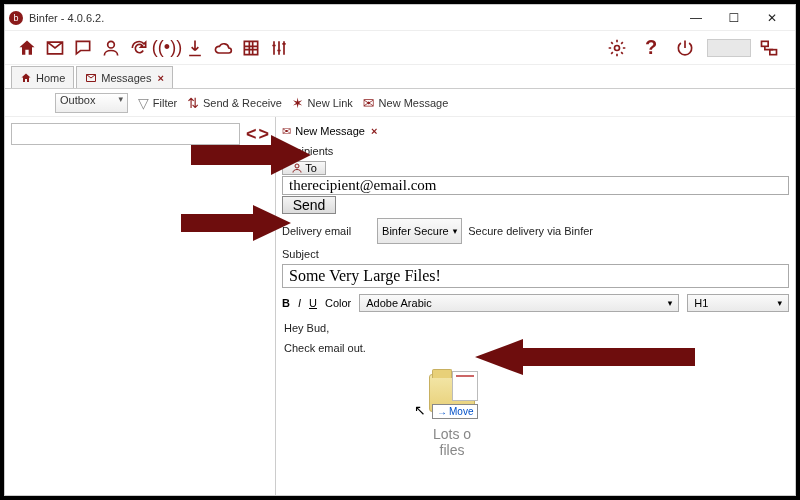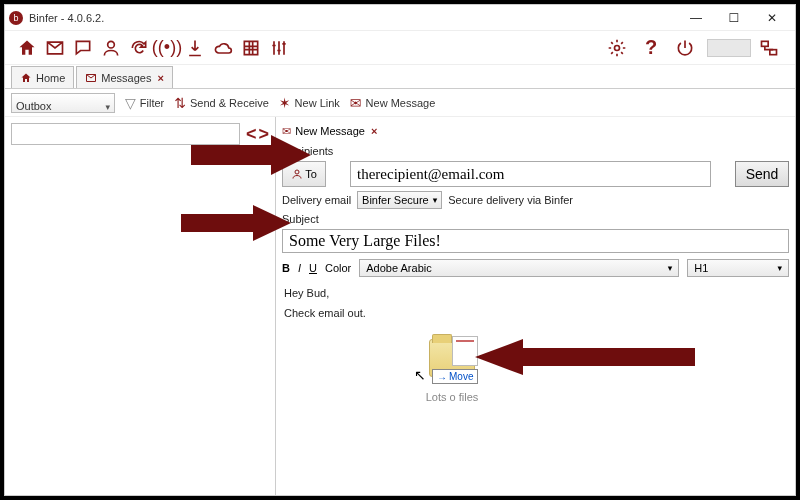--- a/index.html
+++ b/index.html
@@ -12,57 +12,57 @@
   .win-btn { width: 22px; height: 18px; display: flex; align-items: center; justify-content: center; font-size: 12px; color: #222; cursor: default; }
   .toolbar { height: 34px; display: flex; align-items: center; padding: 0 10px; border-bottom: 1px solid #eee; }
   .tb-icon { width: 24px; height: 24px; display: flex; align-items: center; justify-content: center; color: #8a1a1a; font-size: 18px; margin-right: 4px; cursor: pointer; }
   .tb-right { margin-left: auto; display: flex; align-items: center; gap: 6px; }
   .tb-slot { width: 44px; height: 18px; background: #e8e8e8; border: 1px solid #ccc; }
   .tabrow { height: 24px; display: flex; align-items: flex-end; padding: 0 6px; border-bottom: 1px solid #ccc; gap: 2px; }
   .tab { height: 22px; border: 1px solid #bbb; border-bottom: none; background: #f4f4f4; padding: 0 8px; display: flex; align-items: center; gap: 4px; font-size: 11px; color: #333; cursor: pointer; }
   .tab .close { color: #8a1a1a; font-weight: bold; margin-left: 2px; }
   .tab svg, .toolbar2 svg { display: block; }
   .toolbar2 { height: 28px; display: flex; align-items: center; padding: 0 6px; gap: 10px; border-bottom: 1px solid #eee; font-size: 11px; color: #333; }
-  .combo { width: 104px; height: 20px; border: 1px solid #bbb; background: linear-gradient(#fff,#eee); display:flex; align-items:flex-end; padding:0 4px; justify-content:space-between; font-size:11px; cursor:pointer;}
+  .combo { width: 73px; height: 20px; border: 1px solid #bbb; background: linear-gradient(#fff,#eee); display:flex; align-items:flex-start; padding:0 4px; justify-content:space-between; font-size:11px; cursor:pointer;margin-left:44px;}
   .combo .arrow { font-size: 9px; color:#555;}
   .tb2-item { display:flex; align-items:center; gap:4px; cursor:pointer; }
   .tb2-item .ic { color:#8a1a1a; font-size:14px; }
   .body { flex:1; display:flex; position:relative; overflow:hidden;}
   .left { width: 270px; display:flex; flex-direction:column; padding:6px; gap:6px;}
   .search { height:22px; border:1px solid #bbb; background:#fff;}
   .navarrows { align-self:flex-end; display:flex; gap:2px; color:#8a1a1a; font-size:18px; font-weight:bold;}
   .navarrows span{cursor:pointer;}
   .right { flex:1; border-left:1px solid #ccc; display:flex; flex-direction:column; padding:4px 6px 6px 6px; gap:4px; overflow:hidden;}
   .msg-tab { height:20px; display:flex; align-items:center; gap:4px; font-size:11px;}
   .msg-tab .env{color:#8a1a1a;}
   .msg-tab .close{color:#8a1a1a; font-weight:bold; margin-left:2px; cursor:pointer;}
   .label { font-size:11px; color:#222;}
-  .to-row { display:flex; gap:24px; align-items:stretch;}
+  .to-row { display:flex; gap:1px; align-items:stretch;flex-direction:column;}
   .to-btn { width:44px; border:1px solid #aaa; background:linear-gradient(#f8f8f8,#e4e4e4); display:flex; align-items:center; justify-content:center; gap:2px; font-size:11px; cursor:pointer;}
   .to-input { flex:1; border:1px solid #aaa; height:26px; font-size:15px; padding:0 6px; font-family: 'Comic Sans MS', cursive;}
   .send-btn { width:54px; border:1px solid #888; background:linear-gradient(#f4f4f4,#dcdcdc); font-size:14px; cursor:pointer;}
   .delivery-row{display:flex; align-items:center; gap:6px; font-size:11px;}
-  .small-combo{height:18px; border:1px solid #aaa; background:linear-gradient(#fafafa,#e8e8e8); padding:0 4px; display:flex; align-items:center; gap:4px; font-size:11px; cursor:pointer;}
+  .small-combo{height:26px; border:1px solid #aaa; background:linear-gradient(#fafafa,#e8e8e8); padding:0 4px; display:flex; align-items:center; gap:4px; font-size:11px; cursor:pointer;margin-left:20px;}
   .subject-input{height:24px; border:1px solid #aaa; padding:0 6px; font-size:16px; font-family:'Comic Sans MS', cursive; width:100%;}
   .subtabs{display:flex; gap:0; border-bottom:1px solid #ccc; }
   .subtab{padding:3px 8px; font-size:11px; border:1px solid transparent; border-bottom:none; cursor:pointer;}
   .subtab.active{border-color:#bbb; background:#fff; position:relative; top:1px;}
   .fmt-row{display:flex; align-items:center; gap:8px; font-size:11px; padding:2px 0;}
   .fmt-row .b{font-weight:bold;} .fmt-row .i{font-style:italic;} .fmt-row .u{text-decoration:underline;}
   .font-combo{flex:0 0 320px; height:18px; border:1px solid #aaa; background:linear-gradient(#fafafa,#eaeaea); display:flex; align-items:center; justify-content:space-between; padding:0 6px; font-size:11px; cursor:pointer;}
   .size-combo{flex:1; height:18px; border:1px solid #aaa; background:linear-gradient(#fafafa,#eaeaea); display:flex; align-items:center; justify-content:space-between; padding:4px 6px; font-size:11px; cursor:pointer;}
   .editor{flex:1; border:none; padding:4px 2px; font-size:11px; color:#222; position:relative;}
   .folder{position:absolute; left:140px; top:56px; width:60px; text-align:center;}
   .folder-icon{width:46px; height:38px; background:linear-gradient(#f3e6a8,#e8d078); border:1px solid #c8b060; border-radius:3px; position:relative; margin:0 auto;}
   .folder-icon::before{content:""; position:absolute; top:-6px; left:2px; width:18px; height:8px; background:#e8d078; border:1px solid #c8b060; border-bottom:none; border-radius:2px 2px 0 0;}
   .folder-paper{position:absolute; top:-4px; right:-4px; width:26px; height:30px; background:#fff; border:1px solid #bbb;}
   .folder-paper::after{content:""; position:absolute; top:3px; left:3px; right:3px; height:2px; background:#c66;}
   .cursor{position:absolute; top:28px; left:-8px; font-size:14px; color:#000;}
   .move-tip{position:absolute; top:30px; left:10px; background:#fff; border:1px solid #888; padding:1px 4px; font-size:10px; display:flex; align-items:center; gap:2px; color:#0050c8;}
-  .folder-label{font-size:11px; color:#888; margin-top:14px;}
+  .folder-label{font-size:14px; color:#888; margin-top:14px;}
   
   .ann-arrow{position:absolute; pointer-events:none;}
   svg.arrow path{fill:#6e0d0d;}
 </style>
 </head>
 <body>
 
 <div class="window">
 
   <div class="titlebar">

